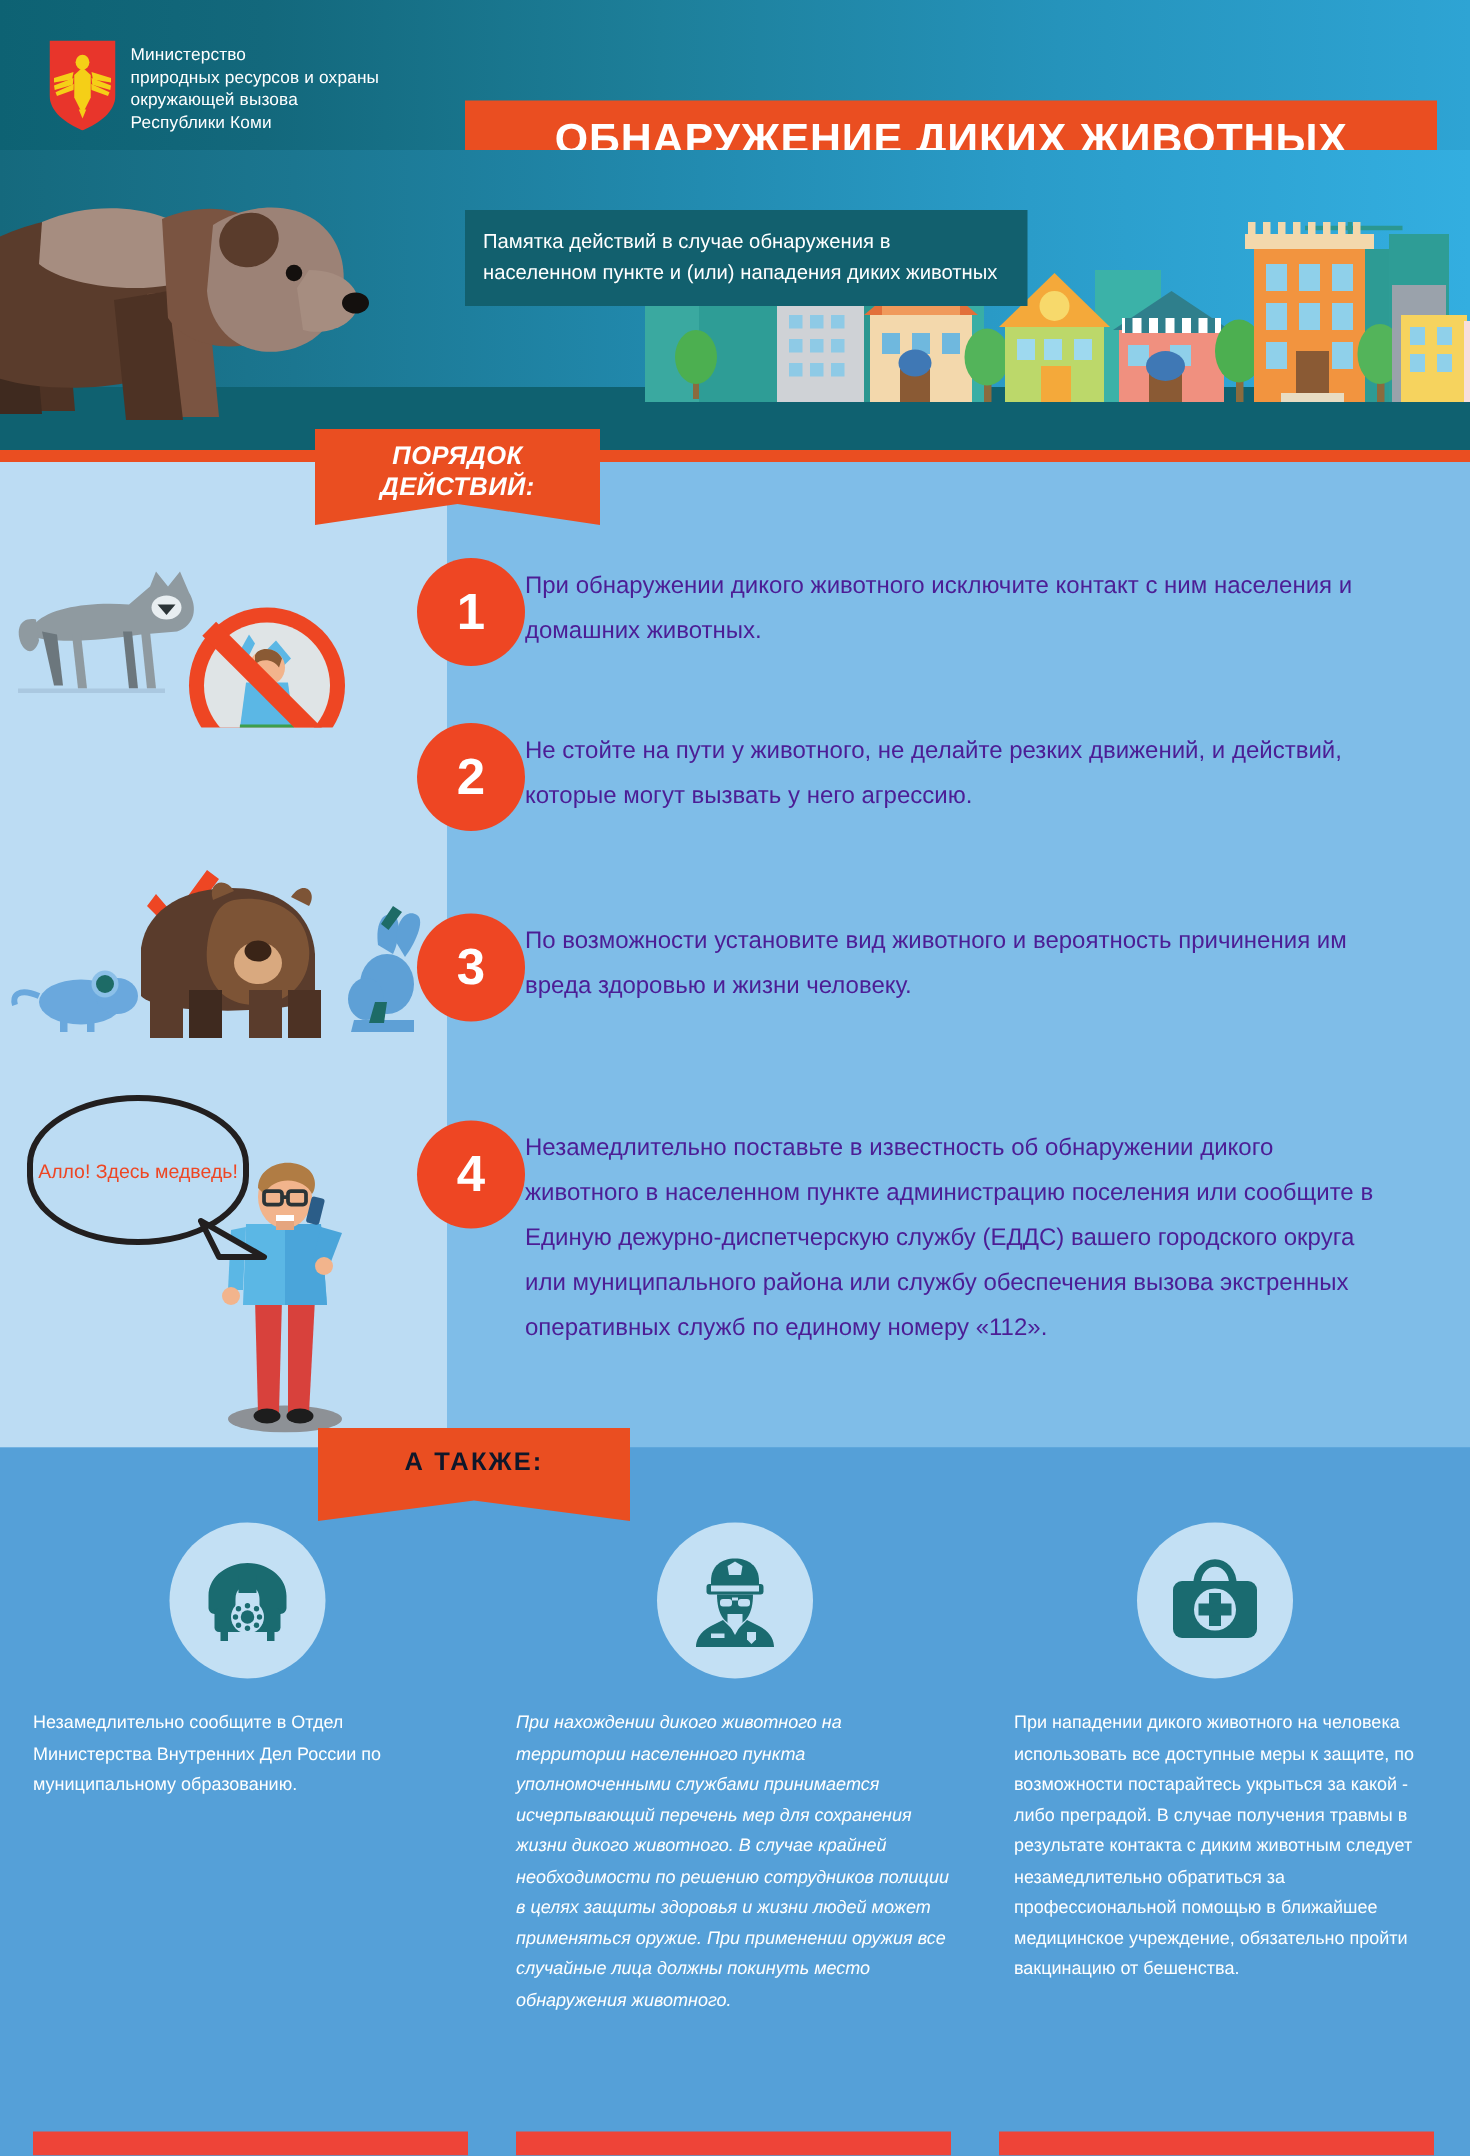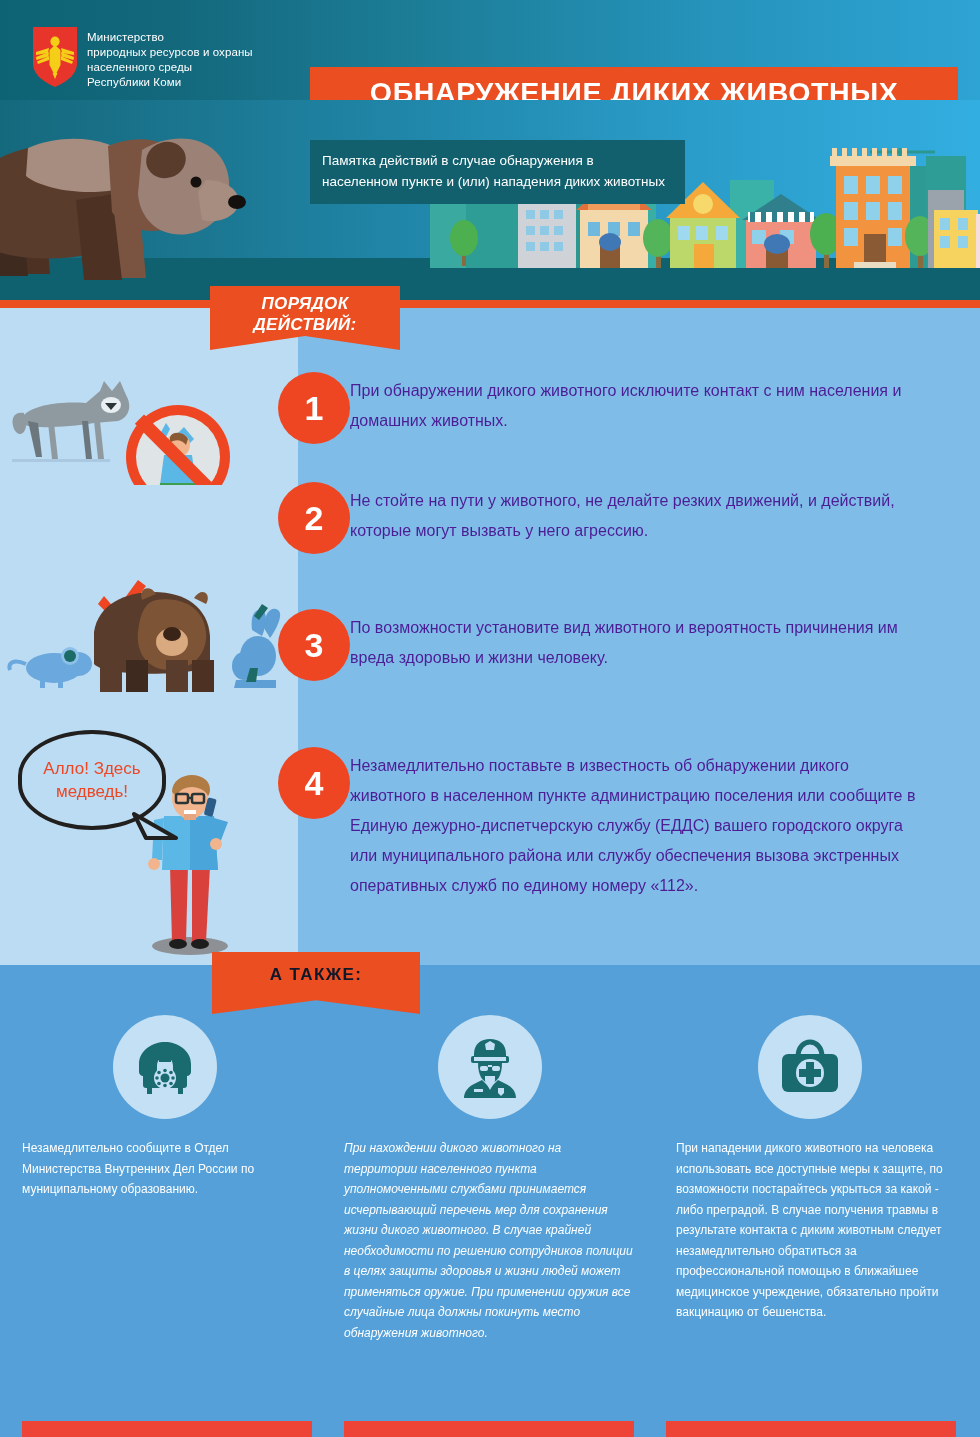--- a/index.html
+++ b/index.html
@@ -186,21 +186,21 @@
     position: absolute; left: 18px; top: 730px;
     width: 148px; height: 100px;
     background: #bcdcf3;
     border: 4px solid #221f1f;
     border-radius: 50% / 46%;
     z-index: 7;
     display: flex; align-items: center; justify-content: center;
   }
   .bubble p {
     color: #ee4623;
-    font-size: 17px;
+    font-size: 13px;
     line-height: 23px;
     text-align: center;
   }
   .bubble-tail {
     position: absolute; left: 132px; top: 812px;
     z-index: 7;
   }
 </style>
 </head>
 <body>
@@ -220,21 +220,21 @@
         <path d="M28 21 L41 25 L41 28 L29 26 Z"></path>
         <path d="M28 25 L41 30 L40.5 33 L28.5 29.5 Z"></path>
         <path d="M27.8 29 L40 34.5 L39 37 L28 33 Z"></path>
         <path d="M19.5 46 L22 52 L24.5 46 Z"></path>
       </g>
     </svg>
 
     <div class="ministry-text">
       <span class="ln">Министерство</span>
       <span class="ln">природных ресурсов и охраны</span>
-      <span class="ln">населенного среды</span>
+      <span class="ln">окружающей вызова</span>
       <span class="ln">Республики Коми</span>
     </div>
 
     <div class="title-bar">
       <span>ОБНАРУЖЕНИЕ ДИКИХ ЖИВОТНЫХ</span>
     </div>
   </div>
 
   <div class="scene">
     <div class="ground"></div>

